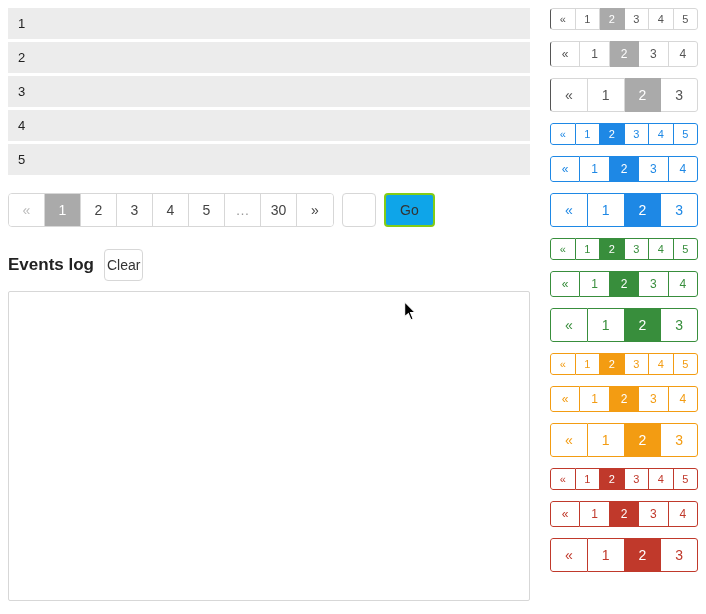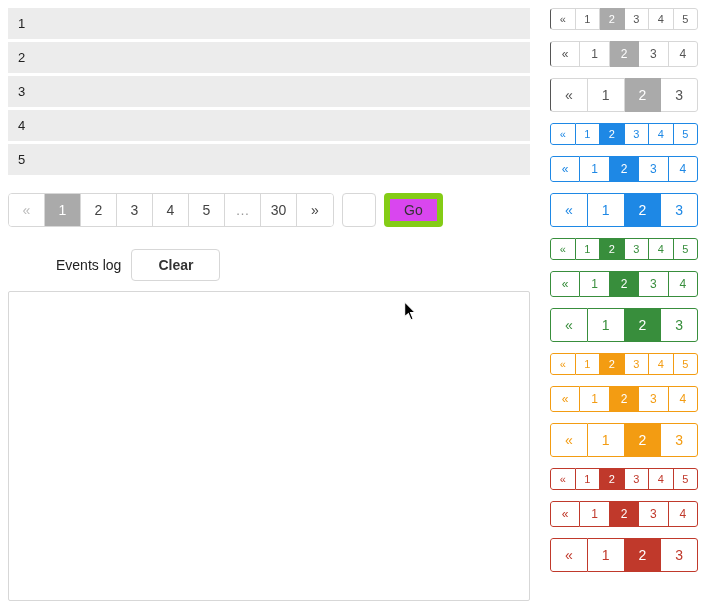--- a/index.html
+++ b/index.html
@@ -53,41 +53,40 @@
   .page-input {
     width: 34px; height: 34px;
     border: 1px solid #d7d7d7;
     border-radius: 4px;
     text-align: center;
     font-size: 14px;
   }
   .go-btn {
     height: 34px;
     padding: 0 14px;
-    border: 6px solid #84cc16;
-    border-radius: 4px;
-    background: #d946ef;
+    border: 2px solid #84cc16;
+    border-radius: 4px;
+    background: #0ea5e9;
     font-size: 14px;
     color: #333;
     cursor: pointer;
   }
 
   
   .events-header { display: flex; align-items: center; gap: 10px; margin-top: 22px; margin-bottom: 10px;}
-  .events-title { font-weight: normal; font-size: 14px; color: #222; margin-left: 48px; }
+  .events-title { font-weight: bold; font-size: 17px; color: #222; }
   .clear-btn {
     height: 32px;
-    padding: 0 26px;
+    padding: 0 2px;
     border: 1px solid #d7d7d7;
     border-radius: 4px;
     background: #fff;
     font-size: 14px;
     color: #333;
     cursor: pointer;
-    font-weight: bold;
   }
   .log-box {
     border: 1px solid #d7d7d7;
     border-radius: 2px;
     height: 310px;
     background: #fff;
   }
 
   
   .mini {

